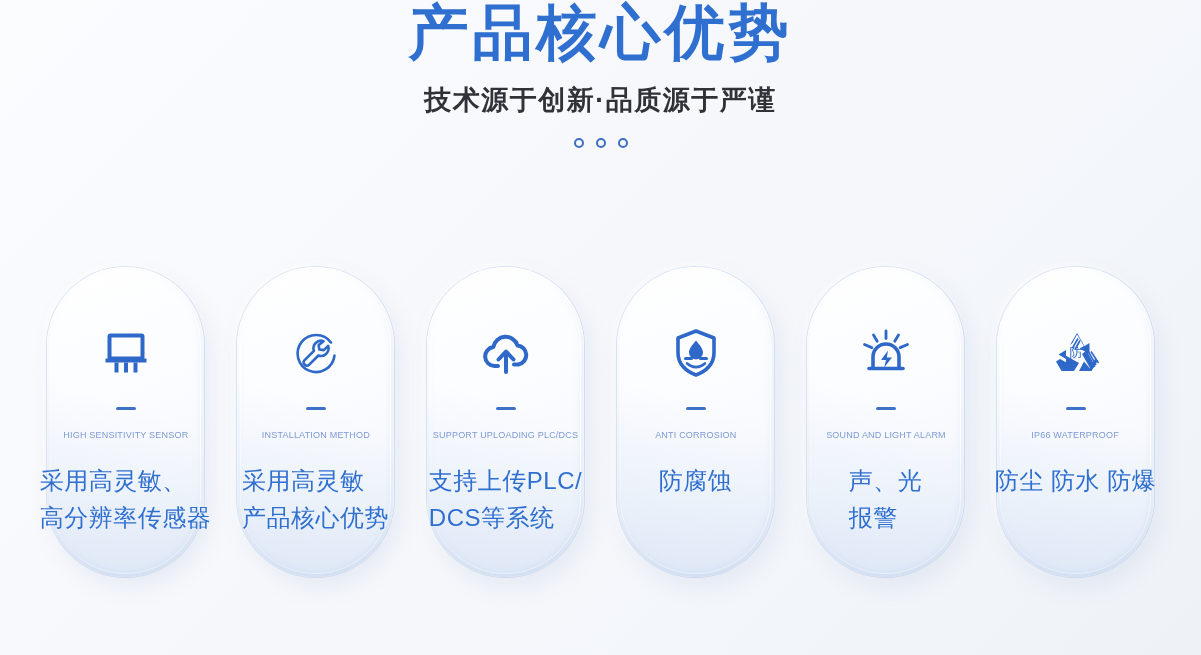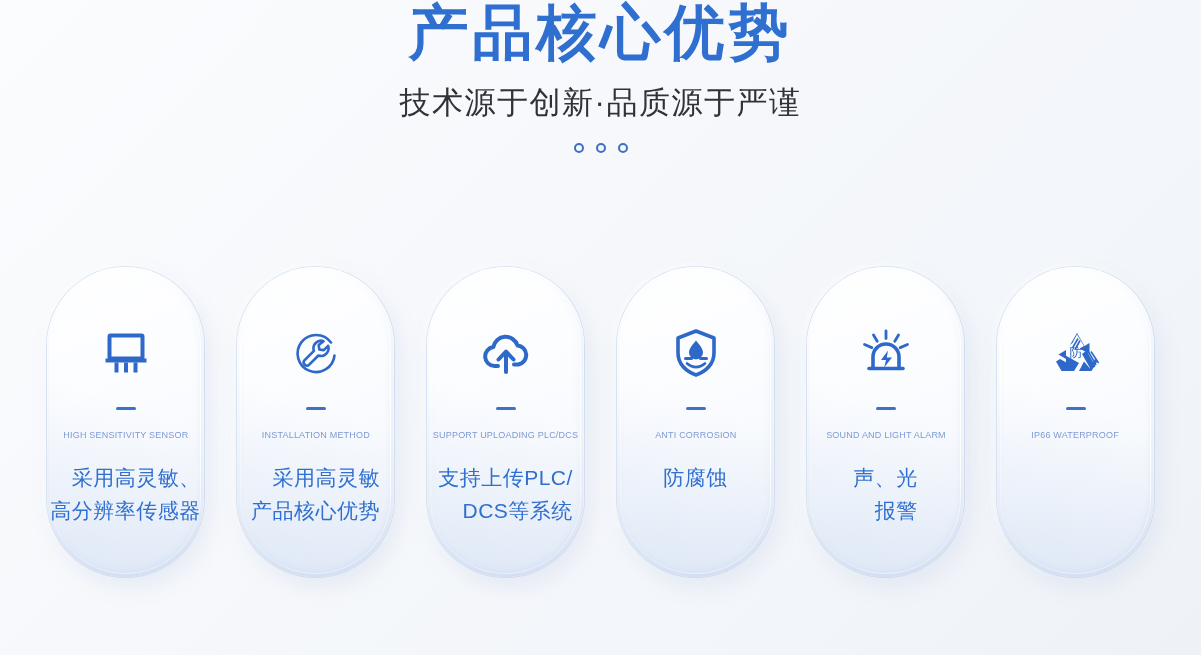--- a/index.html
+++ b/index.html
@@ -23,22 +23,22 @@
   }
   .page-title {
     font-size: 60px;
     font-weight: bold;
     color: #2f6fd0;
     letter-spacing: 4px;
     line-height: 1.1;
     margin: 0;
   }
   .page-subtitle {
-    font-size: 31px;
-    font-weight: normal;
+    font-size: 27px;
+    font-weight: bold;
     color: #2f3338;
     letter-spacing: 1.5px;
     margin: 18px 0 0 0;
     line-height: 1.2;
   }
   .dots-row {
     margin-top: 22px;
     display: flex;
     justify-content: center;
     align-items: center;
@@ -136,24 +136,24 @@
     color: #7e9ad4;
     letter-spacing: 0.2px;
     text-align: center;
     white-space: nowrap;
     transform: scaleX(0.95);
     position: relative;
     z-index: 2;
   }
   .card-cn {
     margin-top: 22px;
-    font-size: 21px;
+    font-size: 24px;
     color: #2f6fd0;
     line-height: 1.55;
-    text-align: right;
+    text-align: left;
     letter-spacing: 0.5px;
     position: relative;
     z-index: 2;
     padding: 0 4px;
   }
   .card-cn .ln { display: block; white-space: nowrap; }
 </style>
 </head>
 <body>
 
@@ -274,16 +274,17 @@
         <path d="M40 24 L48 38" stroke="#2e68c8" stroke-width="1.6"></path>
         <path d="M43 24.5 L50.5 36" stroke="#2e68c8" stroke-width="1.6"></path>
         <path d="M38.5 23.5 L47.5 39.5 L42.5 42 L34 27 z" fill="#2e68c8"></path>
 
         <text x="28" y="30" text-anchor="middle" font-family="'Liberation Sans', sans-serif" font-size="13" fill="#2e68c8">防</text>
       </svg>
     </div>
     <div class="card-divider"></div>
     <div class="card-en">IP66 WATERPROOF</div>
     <div class="card-cn">
+      <span class="ln">防尘 防水 防爆</span>
     </div>
   </div>
 
 </div>
 
 </body></html>

